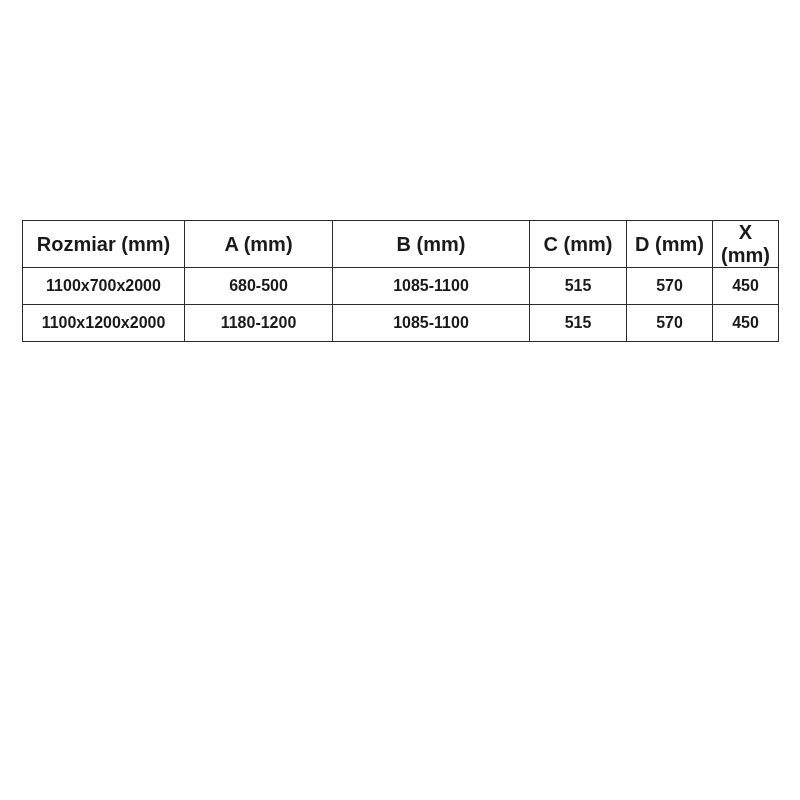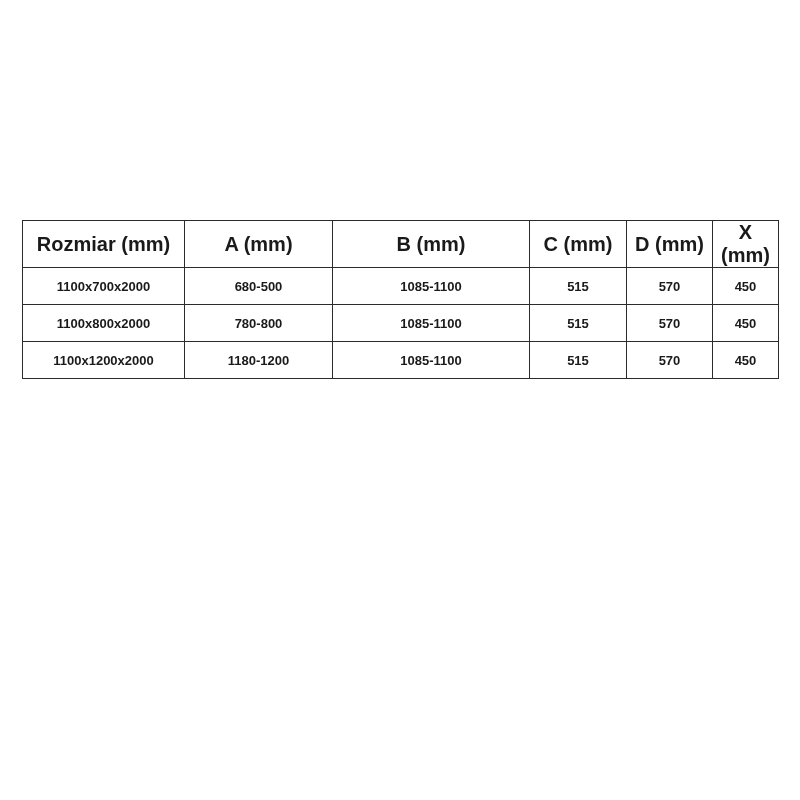--- a/index.html
+++ b/index.html
@@ -31,21 +31,21 @@
   table.spec {
     border-collapse: collapse;
     width: 756px;
     table-layout: fixed;
   }
   table.spec th,
   table.spec td {
     border: 1px solid #2b2b2b;
     text-align: center;
     vertical-align: middle;
-    font-size: 13px;
+    font-size: 16px;
     height: 37px;
     padding: 0 2px;
     box-sizing: border-box;
   }
   table.spec thead th {
     font-weight: bold;
     font-size: 20px;
     height: 41px;
   }
   table.spec tbody td {
@@ -86,28 +86,20 @@
       <tbody>
         <tr>
           <td>1100x700x2000</td>
           <td>680-500</td>
           <td>1085-1100</td>
           <td>515</td>
           <td>570</td>
           <td>450</td>
         </tr>
         <tr>
-          <td>1100x800x2000</td>
-          <td>780-800</td>
-          <td>1085-1100</td>
-          <td>515</td>
-          <td>570</td>
-          <td>450</td>
-        </tr>
-        <tr>
           <td>1100x1200x2000</td>
           <td>1180-1200</td>
           <td>1085-1100</td>
           <td>515</td>
           <td>570</td>
           <td>450</td>
         </tr>
       </tbody>
     </table>
   </div>

